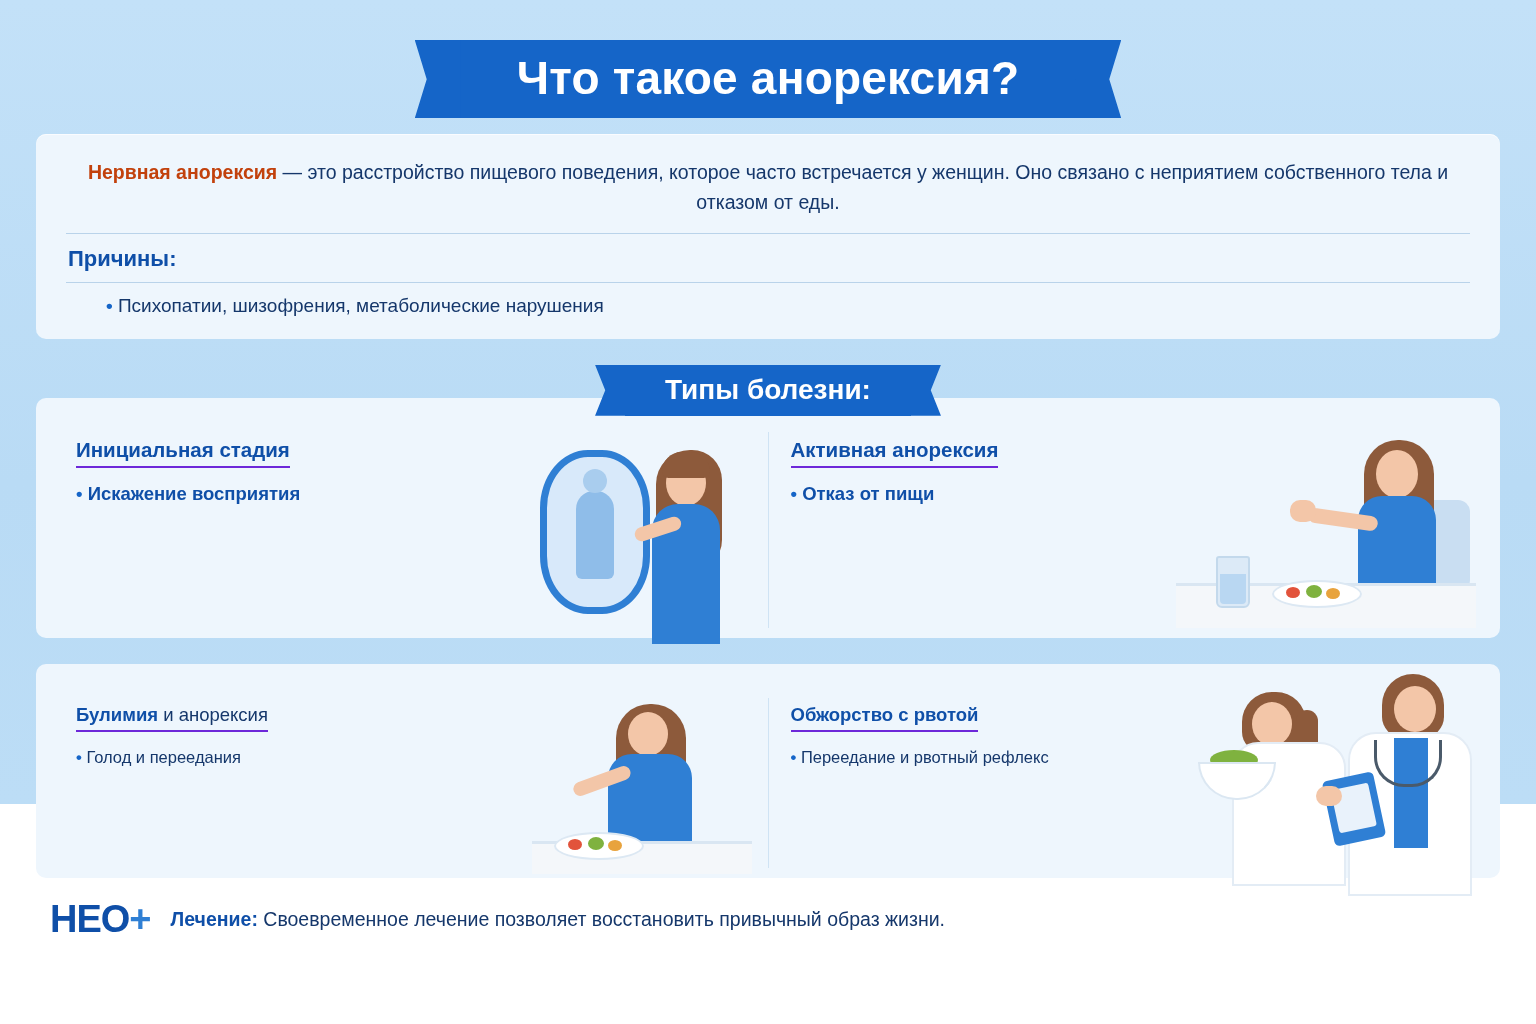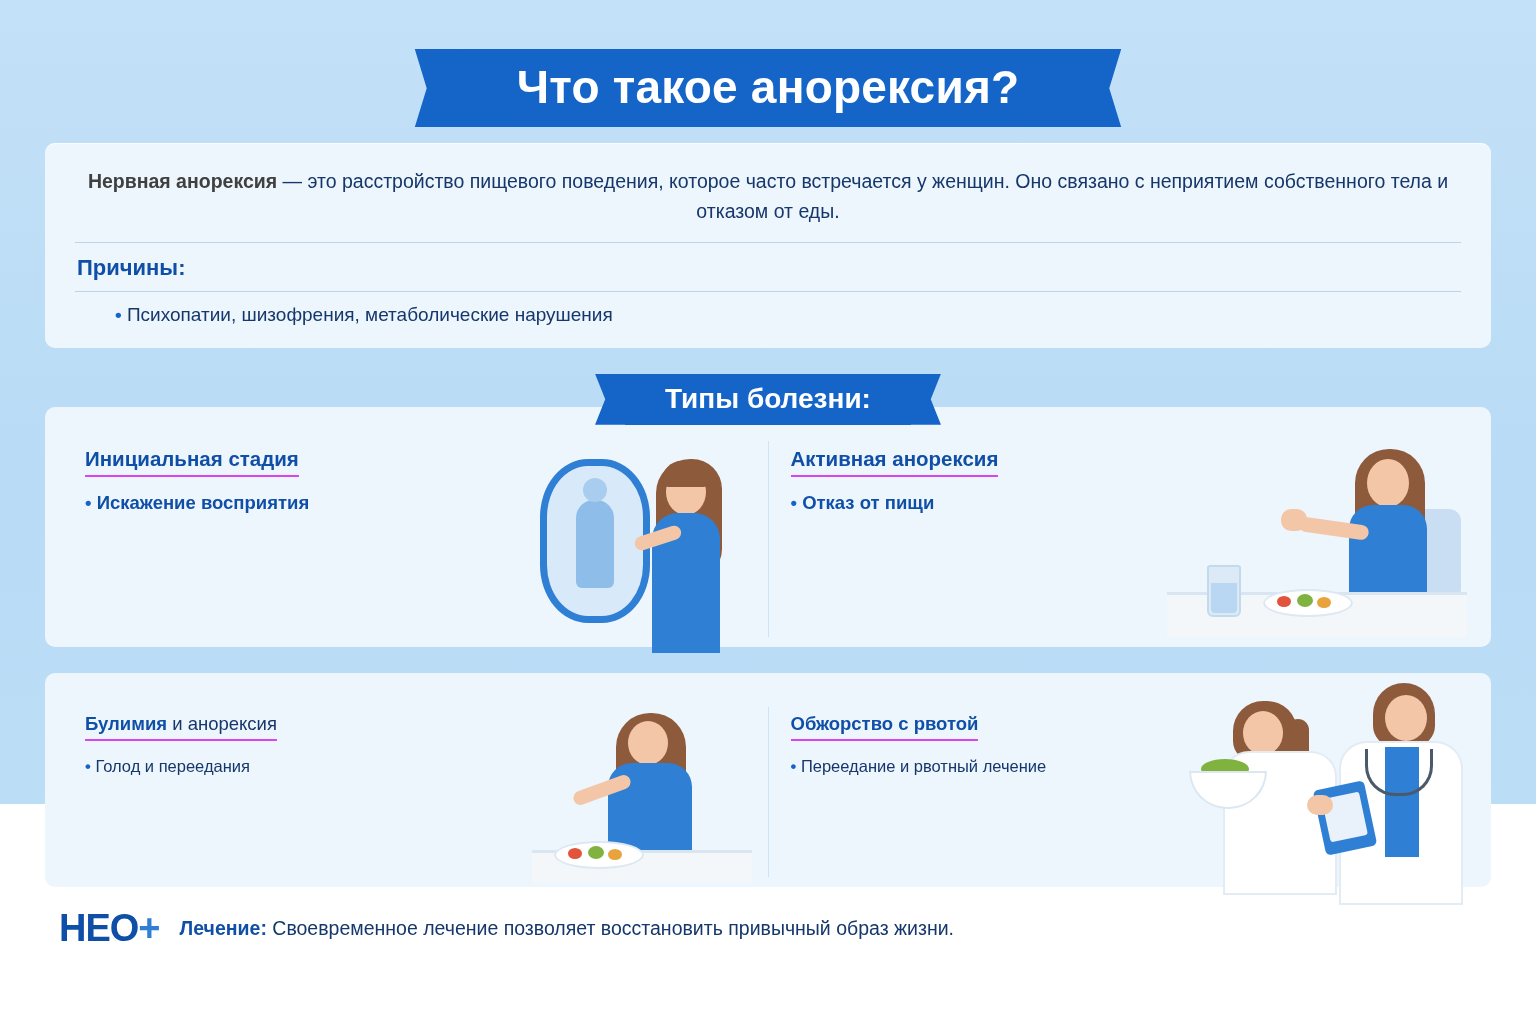--- a/index.html
+++ b/index.html
@@ -12,21 +12,21 @@
     height: 1024px;
     overflow: hidden;
     font-family: "Liberation Sans", sans-serif;
   }
   .poster {
     position: relative;
     width: 1536px;
     height: 804px;
     background: #bcddf6;
     box-sizing: border-box;
-    padding: 9px;
+    padding: 0;
   }
   .poster::before {
     content: "";
     position: absolute;
     left: 0; top: 0; right: 0; bottom: 0;
     background: linear-gradient(180deg, #c3e1f8 0%, #b9dbf5 60%, #bcddf6 100%);
   }
   .inner {
     position: relative;
     z-index: 2;
@@ -71,21 +71,21 @@
     box-sizing: border-box;
   }
   .intro-text {
     font-size: 19.5px;
     color: #15376b;
     line-height: 1.5;
     text-align: center;
     margin: 2px 8px 16px 8px;
   }
   .intro-text b {
-    color: #404040;
+    color: #c2410c;
     font-weight: bold;
   }
   .hr {
     height: 1px;
     background: #b9d3ea;
     margin: 4px 0 12px 0;
   }
   .sub-head {
     font-size: 22px;
     font-weight: bold;
@@ -147,21 +147,21 @@
     position: relative;
     padding: 6px 16px 0 22px;
     min-height: 196px;
     box-sizing: border-box;
   }
   .col + .col { border-left: 1px solid #cfe3f4; }
   .col-title {
     font-size: 20.5px;
     font-weight: bold;
     color: #0f4fa8;
-    border-bottom: 2px solid #d946ef;
+    border-bottom: 2px solid #6d28d9;
     display: inline-block;
     padding-bottom: 4px;
     margin-bottom: 14px;
     position: relative;
     z-index: 3;
   }
   .col-title .light { font-weight: normal; color: #15376b; }
   .col-item {
     font-size: 18.5px;
     color: #15376b;
@@ -389,21 +389,21 @@
               <div class="f2"></div>
               <div class="f3"></div>
             </div>
           </div>
         </div>
 
         <div class="col">
           <div class="col-title">Обжорство с рвотой</div>
           <div class="col-item">
             <span class="bullet">•</span>
-            <span>Переедание и рвотный лечение</span>
+            <span>Переедание и рвотный рефлекс</span>
           </div>
           <div class="art clinic">
             <div class="patient-hair"></div>
             <div class="pony"></div>
             <div class="patient-head"></div>
             <div class="coat1"></div>
             <div class="greens"></div>
             <div class="bowl"></div>
             <div class="doc-hair"></div>
             <div class="doc-head"></div>

